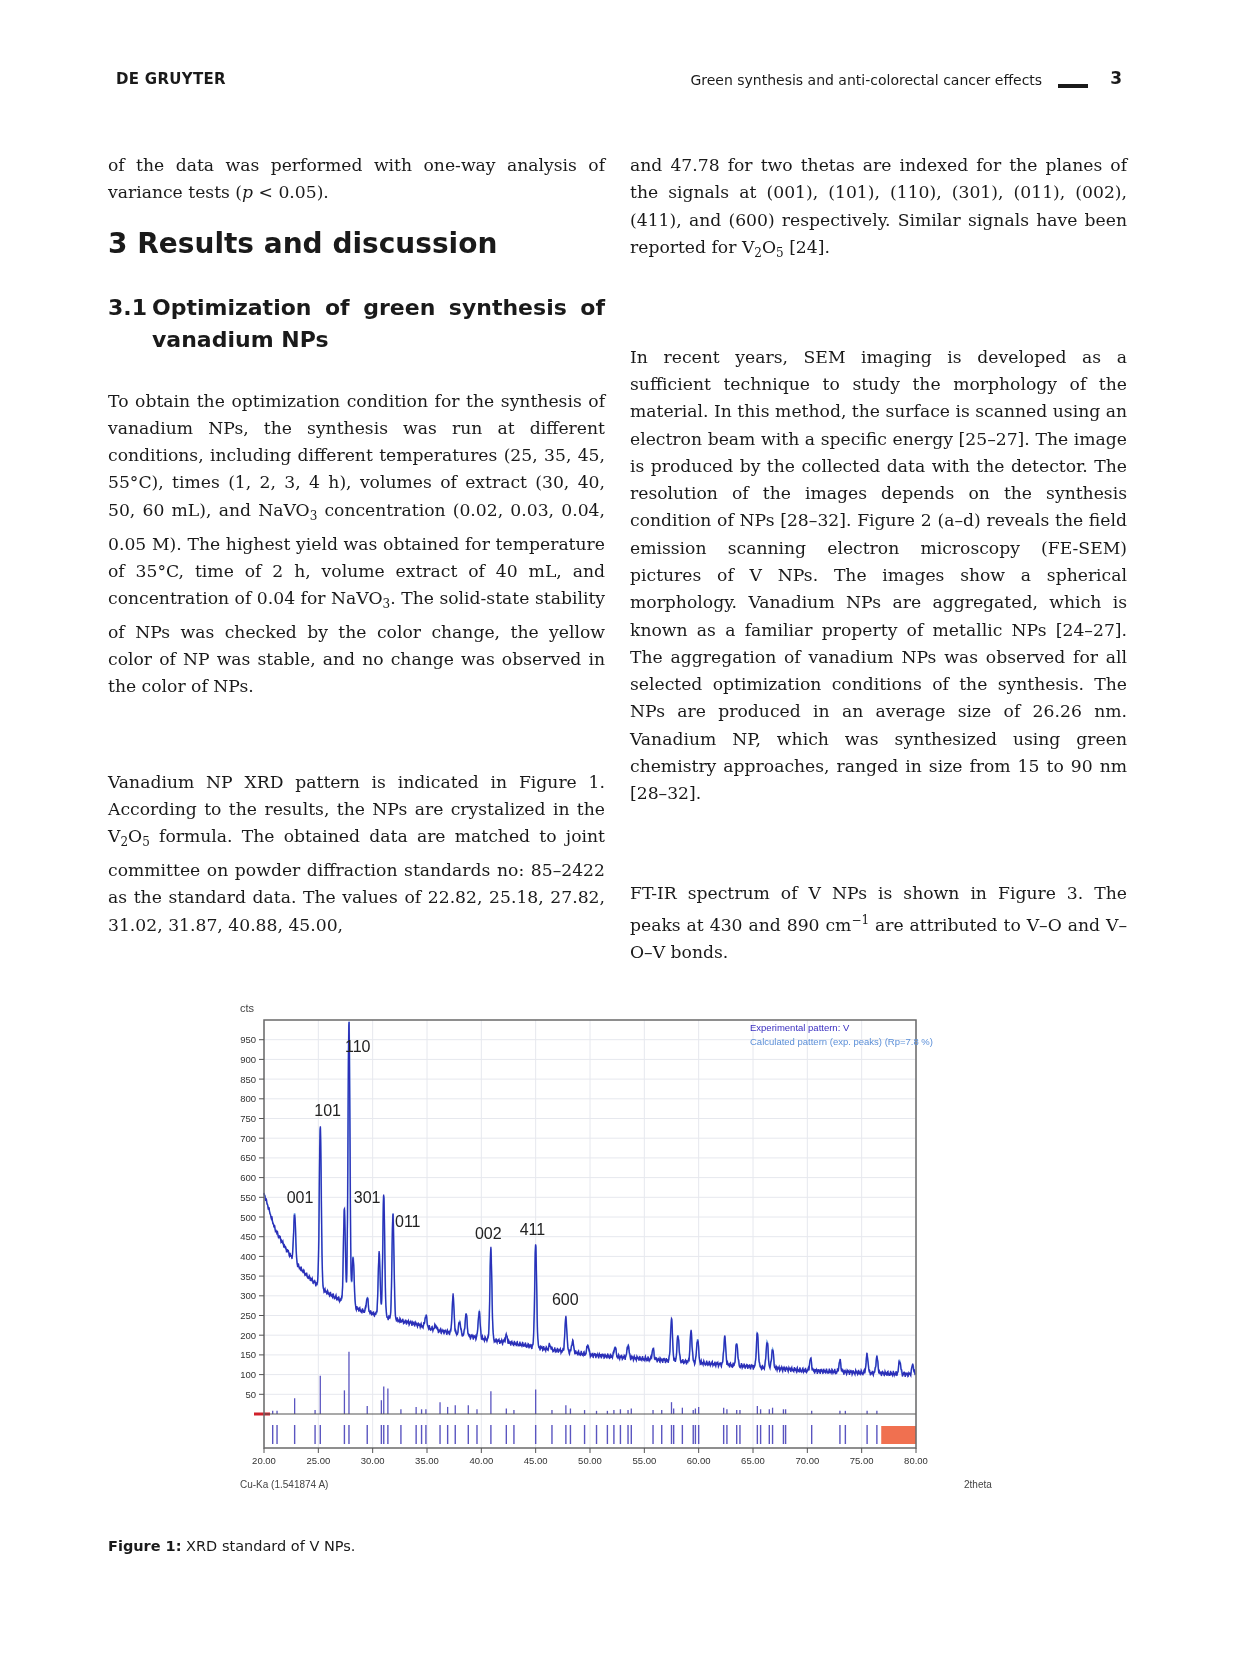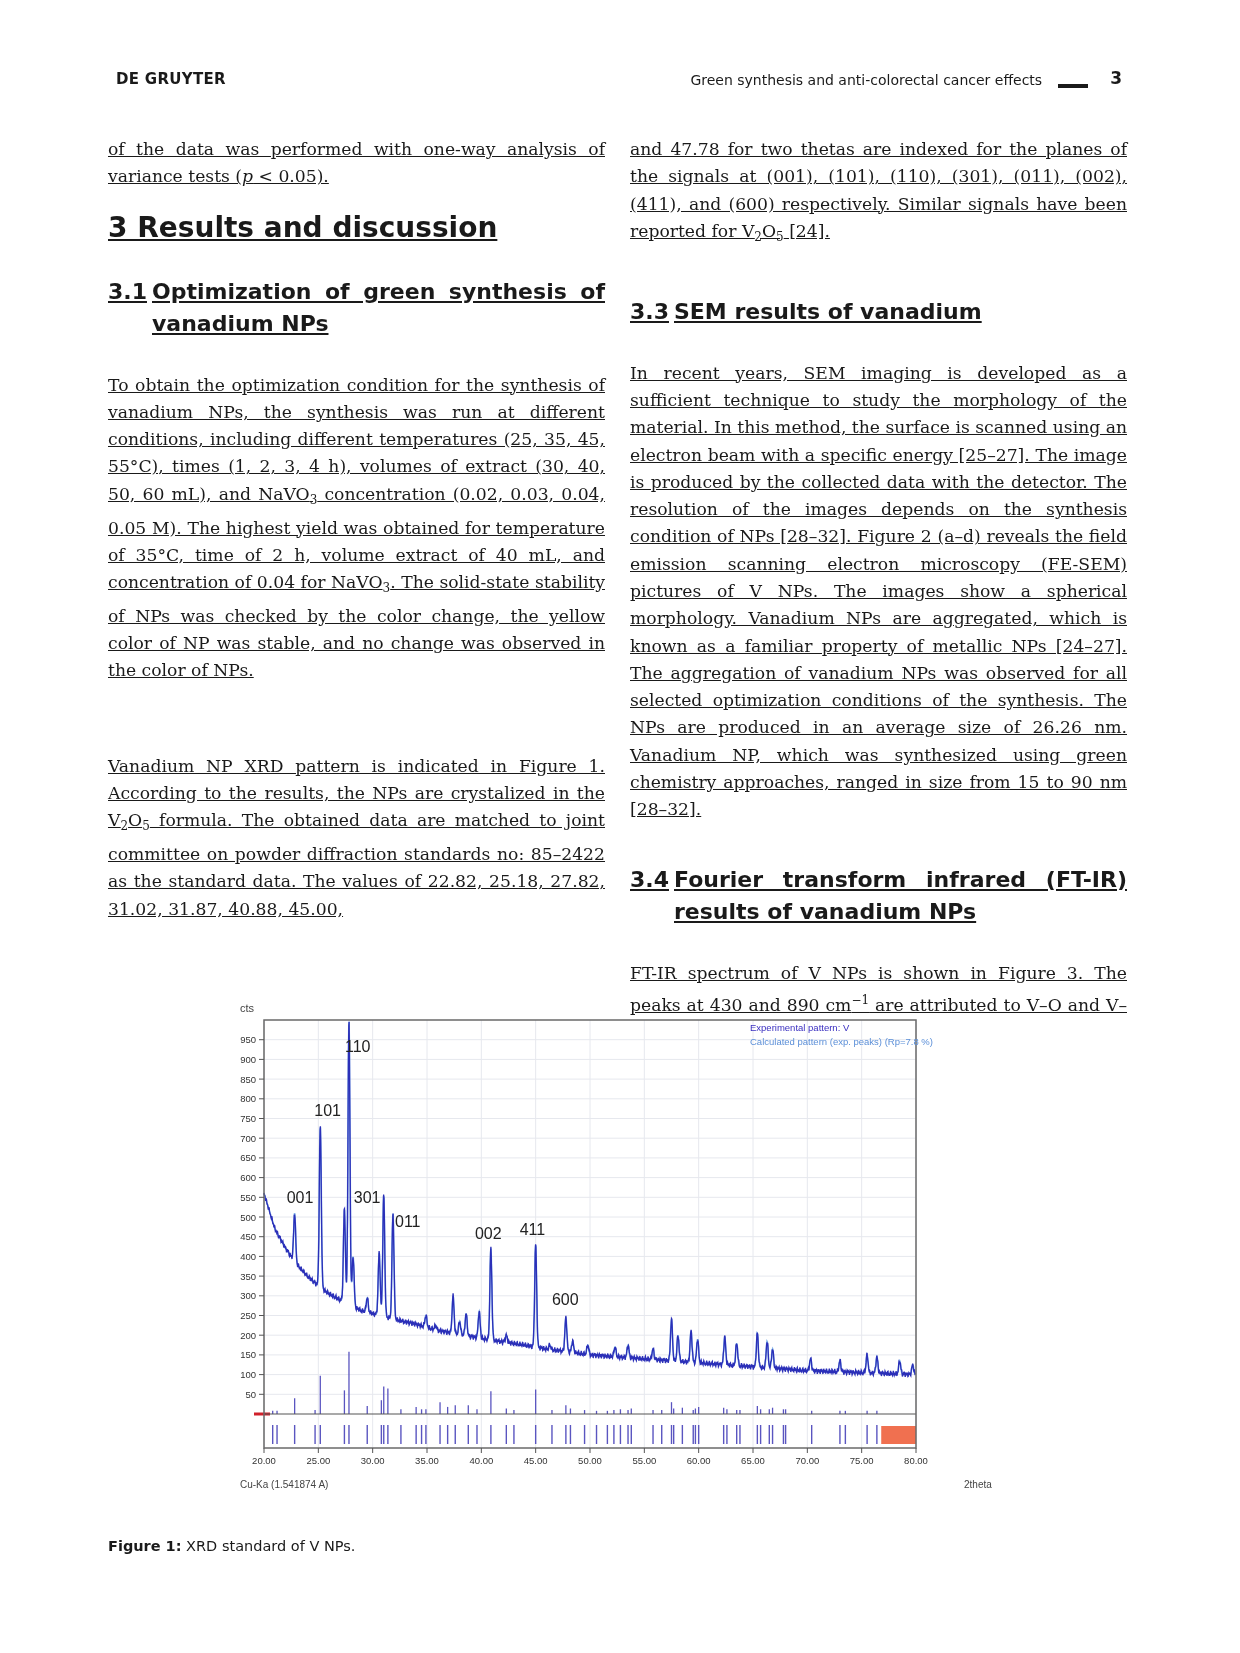--- a/index.html
+++ b/index.html
@@ -1,21 +1,21 @@
 <!DOCTYPE html>
 <html><head>
 <meta charset="utf-8">
 <style>
   html, body { margin: 0; padding: 0; background: #ffffff; }
   body { width: 1240px; height: 1653px; position: relative; overflow: hidden; color: #1a1a1a; }
   .hdr-left { position: absolute; left: 116px; top: 70px; font-family: "DejaVu Sans", sans-serif; font-weight: bold; font-size: 15px; letter-spacing: 0.3px; }
   .hdr-right { position: absolute; right: 118px; top: 68px; font-family: "DejaVu Sans", sans-serif; font-size: 14px; display: flex; align-items: flex-end; gap: 16px; }
   .hdr-dash { display: inline-block; width: 30px; height: 4px; background: #1a1a1a; }
   .hdr-page { font-weight: bold; font-size: 17px; margin-left: 6px; }
-  .col { position: absolute; top: 136px; width: 497px; font-family: "DejaVu Serif", serif; font-size: 17.2px; line-height: 27.3px; text-align: justify; text-decoration: underline; }
+  .col { position: absolute; top: 152px; width: 497px; font-family: "DejaVu Serif", serif; font-size: 17.2px; line-height: 27.3px; text-align: justify; }
   .col-left { left: 108px; }
   .col-right { left: 630px; }
   .col p { margin: 0; }
   h2.sec { font-family: "DejaVu Sans", sans-serif; font-weight: bold; font-size: 28px; margin: 19px 0 0 0; line-height: 36px; }
   h3.sub { font-family: "DejaVu Sans", sans-serif; font-weight: bold; font-size: 22px; line-height: 32px; margin: 0; display: flex; }
   h3.sub .num { min-width: 44px; }
   sub { font-size: 12px; }
   sup { font-size: 12px; }
   .gap-b { height: 32px; }
   .figure { position: absolute; left: 232px; top: 998px; width: 770px; height: 520px; }
@@ -48,32 +48,24 @@
 
   <div style="height:36px"></div>
   <div class="gap-b"></div>
   <p><span>Vanadium NP XRD pattern is indicated in Figure 1. According to the results, the NPs are crystalized in the V</span><sub>2</sub><span>O</span><sub>5</sub><span> formula. The obtained data are matched to joint committee on powder diffraction standards no: 85–2422 as the standard data. The values of 22.82, 25.18, 27.82, 31.02, 31.87, 40.88, 45.00,</span></p>
 </div>
 
 <div class="col col-right">
   <p><span>and 47.78 for two thetas are indexed for the planes of the signals at (001), (101), (110), (301), (011), (002), (411), and (600) respectively. Similar signals have been reported for V</span><sub>2</sub><span>O</span><sub>5</sub><span> [24].</span></p>
 
   <div style="height:44px"></div>
-  <h3 class="sub">
-    <span class="num">3.3</span>
-    <span>SEM results of vanadium</span>
-  </h3>
   <div class="gap-b"></div>
   <p>In recent years, SEM imaging is developed as a sufficient technique to study the morphology of the material. In this method, the surface is scanned using an electron beam with a specific energy [25–27]. The image is produced by the collected data with the detector. The resolution of the images depends on the synthesis condition of NPs [28–32]. Figure 2 (a–d) reveals the field emission scanning electron microscopy (FE-SEM) pictures of V NPs. The images show a spherical morphology. Vanadium NPs are aggregated, which is known as a familiar property of metallic NPs [24–27]. The aggregation of vanadium NPs was observed for all selected optimization conditions of the synthesis. The NPs are produced in an average size of 26.26 nm. Vanadium NP, which was synthesized using green chemistry approaches, ranged in size from 15 to 90 nm [28–32].</p>
 
   <div style="height:40px"></div>
-  <h3 class="sub">
-    <span class="num">3.4</span>
-    <span>Fourier transform infrared (FT-IR) results of vanadium NPs</span>
-  </h3>
   <div class="gap-b"></div>
   <p><span>FT-IR spectrum of V NPs is shown in Figure 3. The peaks at 430 and 890 cm</span><sup>−1</sup><span> are attributed to V–O and V–O–V bonds.</span></p>
 </div>
 
 <div class="figure">
   <svg id="xrd-chart" width="770" height="520" viewBox="0 0 770 520" xmlns="http://www.w3.org/2000/svg">
     <text x="8" y="14" font-size="11" fill="#444">cts</text>
     <g id="grid">
         <rect x="32" y="22" width="652" height="428" fill="#ffffff"></rect>
         <line x1="32" x2="684" y1="396.3" y2="396.3" stroke="#e6e8ee" stroke-width="1"></line>

